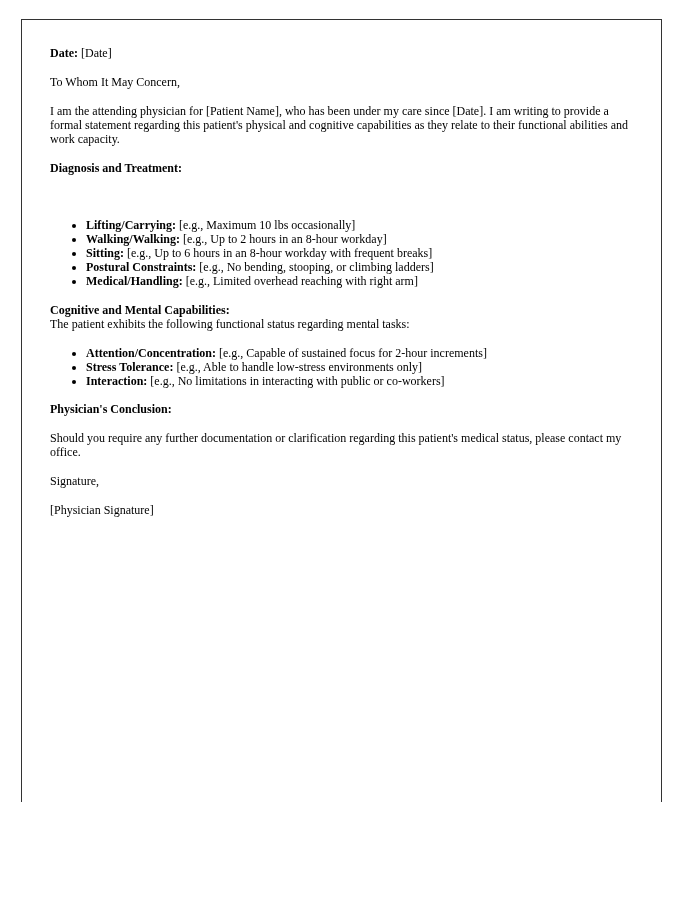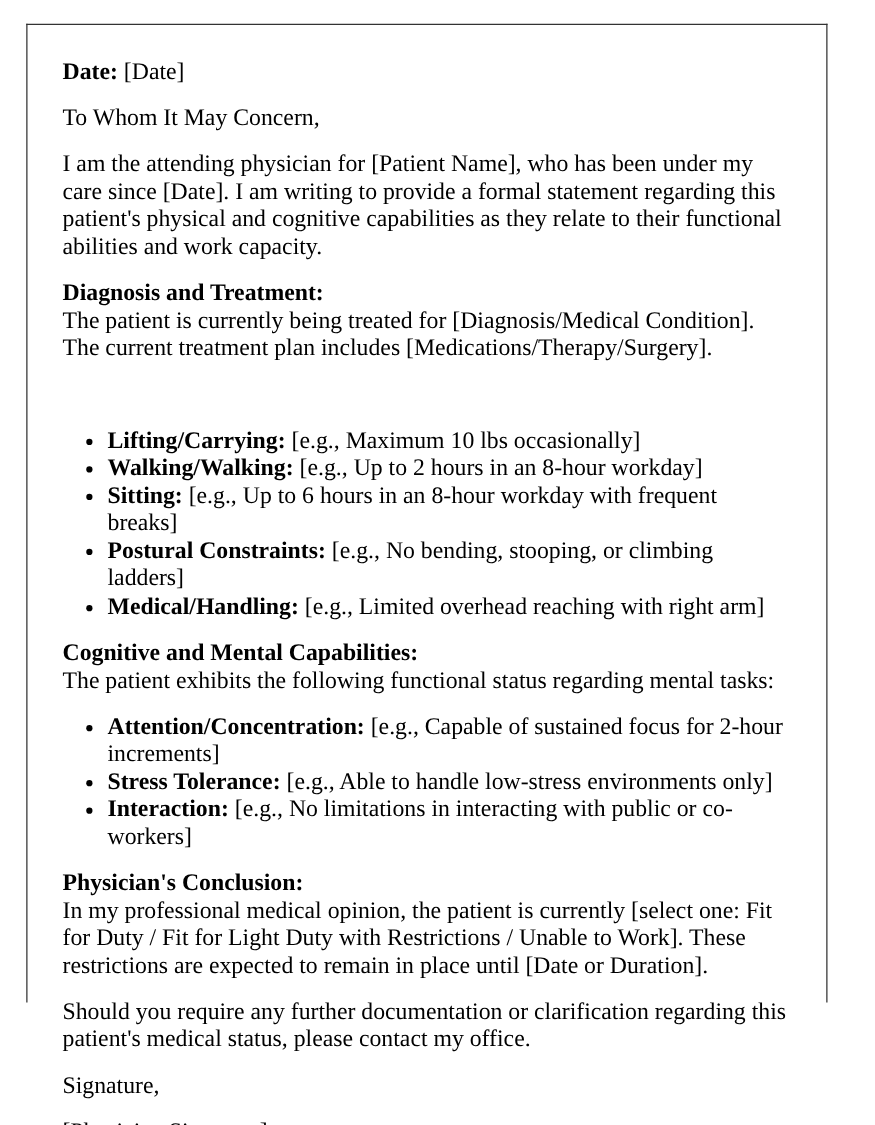--- a/index.html
+++ b/index.html
@@ -19,21 +19,21 @@
   .letter {
     position: absolute;
     left: 21px;
     top: 19px;
     width: 641px;
     height: 783px;
     box-sizing: border-box;
     border: 1px solid #333333;
     border-bottom: none;
     padding: 12px 28px 0 28px;
-    font-size: 19px;
+    font-size: 12px;
     line-height: 1.16;
   }
   .letter p {
     margin: 15px 0;
   }
   .letter ul {
     margin: 15px 0;
     padding-left: 36px;
   }
   .letter li {
@@ -52,21 +52,20 @@
       <span>[Date]</span>
     </p>
 
 
     <p>To Whom It May Concern,</p>
 
     <p>I am the attending physician for [Patient Name], who has been under my care since [Date]. I am writing to provide a formal statement regarding this patient's physical and cognitive capabilities as they relate to their functional abilities and work capacity.</p>
 
     <p>
       <strong>Diagnosis and Treatment:</strong><br>
-      <span>The patient is currently being treated for [Diagnosis/Medical Condition]. The current treatment plan includes [Medications/Therapy/Surgery].</span>
     </p>
 
     <p>
       <br>
     </p>
 
     <ul>
       <li>
         <strong>Lifting/Carrying:</strong>
         <span>[e.g., Maximum 10 lbs occasionally]</span>
@@ -104,21 +103,20 @@
         <span>[e.g., Able to handle low-stress environments only]</span>
       </li>
       <li>
         <strong>Interaction:</strong>
         <span>[e.g., No limitations in interacting with public or co-workers]</span>
       </li>
     </ul>
 
     <p>
       <strong>Physician's Conclusion:</strong><br>
-      <span>In my professional medical opinion, the patient is currently [select one: Fit for Duty / Fit for Light Duty with Restrictions / Unable to Work]. These restrictions are expected to remain in place until [Date or Duration].</span>
     </p>
 
     <p>Should you require any further documentation or clarification regarding this patient's medical status, please contact my office.</p>
 
     <p>Signature,</p>
 
     <p>[Physician Signature]</p>
 
   </div>
 </div>

